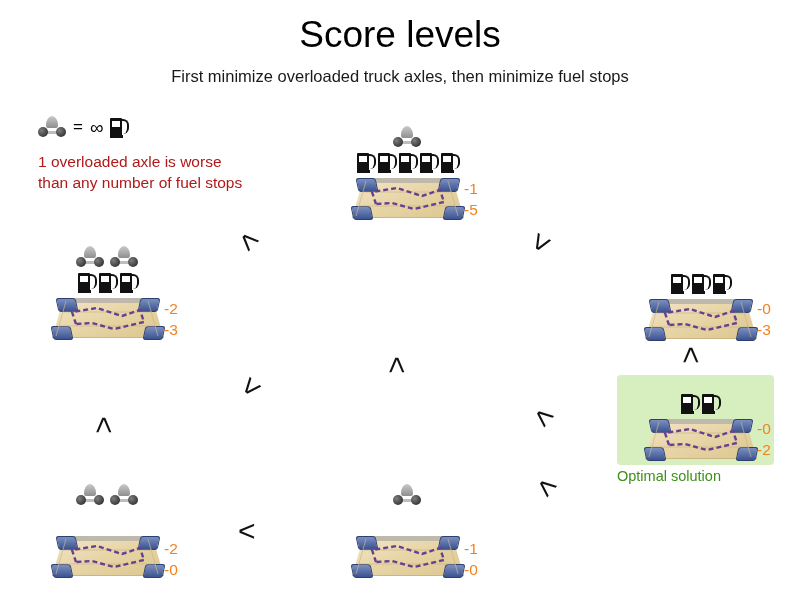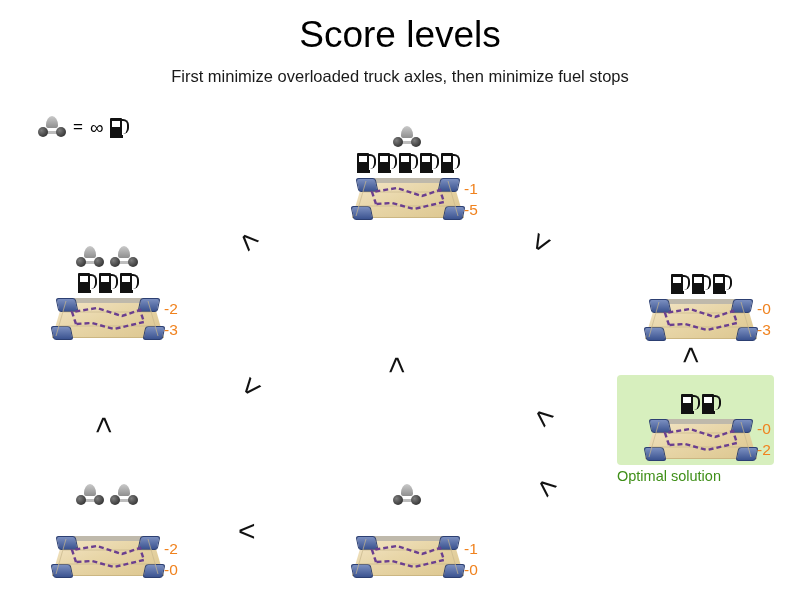--- a/index.html
+++ b/index.html
@@ -139,20 +139,22 @@
     </span>
     <span id="legend-eq">=</span>
     <span id="legend-inf">∞</span>
     <span class="pump">
       <span class="body"></span>
         <span class="win"></span>
         <span class="base"></span>
         <span class="hose"></span>
     </span>
   </div>
+  <div id="legend-text">1 overloaded axle is worse
+than any number of fuel stops</div>
 </div>
 
 <div id="optimal-box"></div>
 <div id="optimal-label">Optimal solution</div>
 
 <div class="node" style="left:352px;top:126px;">
   <div class="stack">
     <div class="icon-row axles">
       <span class="axle">
           <span class="bell"></span>

